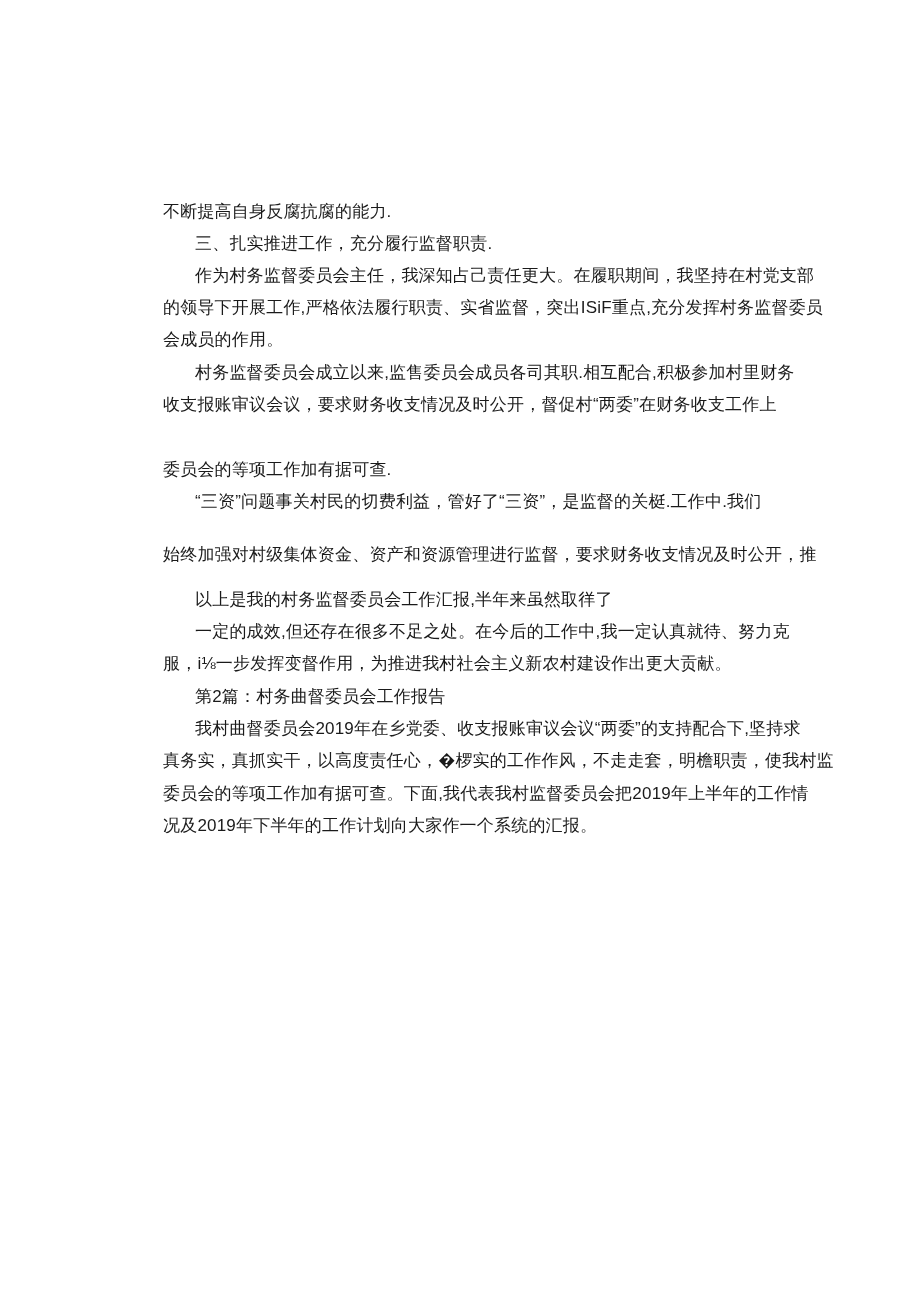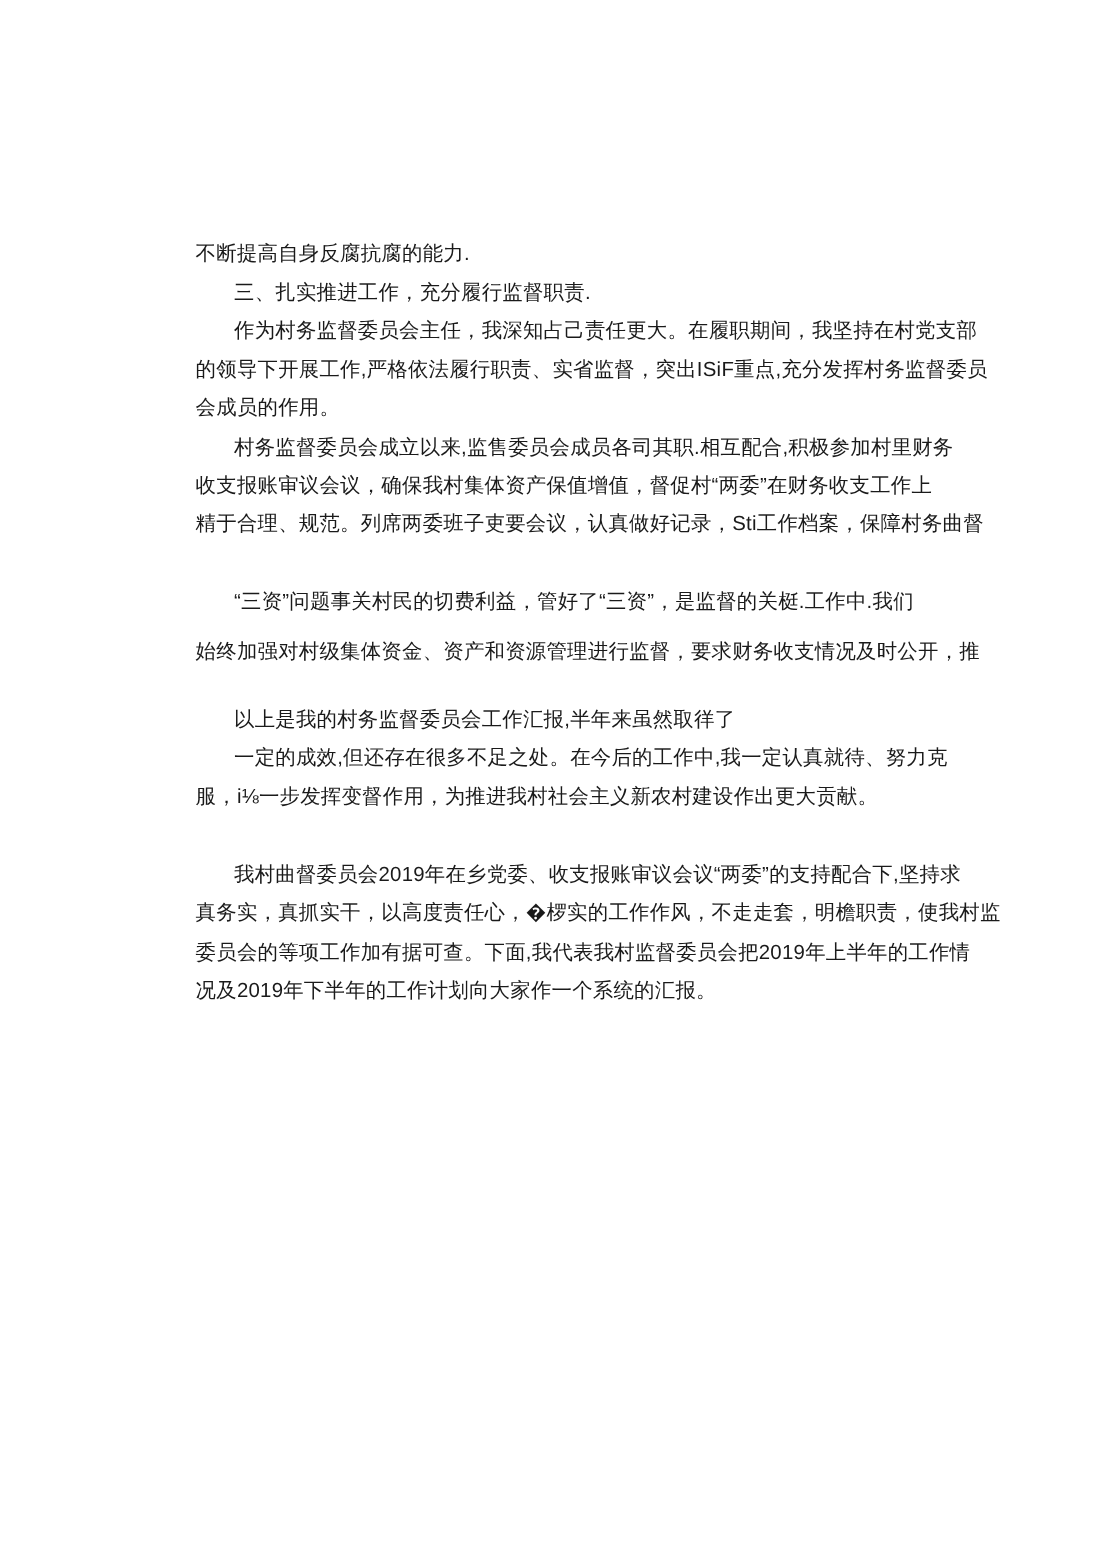--- a/index.html
+++ b/index.html
@@ -24,24 +24,25 @@
 </head>
 <body>
 
 <div class="page">
   <div class="line short" style="top:202px">不断提高自身反腐抗腐的能力.</div>
   <div class="line indent short" style="top:234px">三、扎实推进工作，充分履行监督职责.</div>
   <div class="line indent" style="top:266px">作为村务监督委员会主任，我深知占己责任更大。在履职期间，我坚持在村党支部</div>
   <div class="line" style="top:298px">的领导下开展工作,严格依法履行职责、实省监督，突出ISiF重点,充分发挥村务监督委员</div>
   <div class="line short" style="top:330px">会成员的作用。</div>
   <div class="line indent" style="top:363px">村务监督委员会成立以来,监售委员会成员各司其职.相互配合,积极参加村里财务</div>
-  <div class="line" style="top:395px">收支报账审议会议，确保我村集体资产保值增值，督促村“两委”在财务收支工作上</div>
-  <div class="line" style="top:427px">精于合理、规范。列席两委班子吏要会议，认真做好记录，Sti工作档案，保障村务曲督</div>
+  <div class="line" style="top:395px">收支报账审议会议，要求财务收支情况及时公开，督促村“两委”在财务收支工作上</div>
+  <div class="line short" style="top:460px">委员会的等项工作加有据可查.</div>
   <div class="line indent" style="top:492px">“三资”问题事关村民的切费利益，管好了“三资”，是监督的关梃.工作中.我们</div>
-  <div class="line" style="top:533px">始终加强对村级集体资金、资产和资源管理进行监督，要求财务收支情况及时公开，推</div>
+  <div class="line" style="top:545px">始终加强对村级集体资金、资产和资源管理进行监督，要求财务收支情况及时公开，推</div>
   <div class="line indent short" style="top:590px">以上是我的村务监督委员会工作汇报,半年来虽然取徉了</div>
   <div class="line indent" style="top:622px">一定的成效,但还存在很多不足之处。在今后的工作中,我一定认真就待、努力克</div>
   <div class="line short" style="top:654px">服，i⅛一步发挥变督作用，为推进我村社会主义新农村建设作出更大贡献。</div>
+  <div class="line indent short" style="top:687px">第2篇：村务曲督委员会工作报告</div>
   <div class="line indent" style="top:719px">我村曲督委员会2019年在乡党委、收支报账审议会议“两委”的支持配合下,坚持求</div>
   <div class="line" style="top:751px">真务实，真抓实干，以高度责任心，�椤实的工作作风，不走走套，明檐职责，使我村监</div>
   <div class="line" style="top:784px">委员会的等项工作加有据可查。下面,我代表我村监督委员会把2019年上半年的工作情</div>
   <div class="line short" style="top:816px">况及2019年下半年的工作计划向大家作一个系统的汇报。</div>
 </div>
 
 </body></html>

